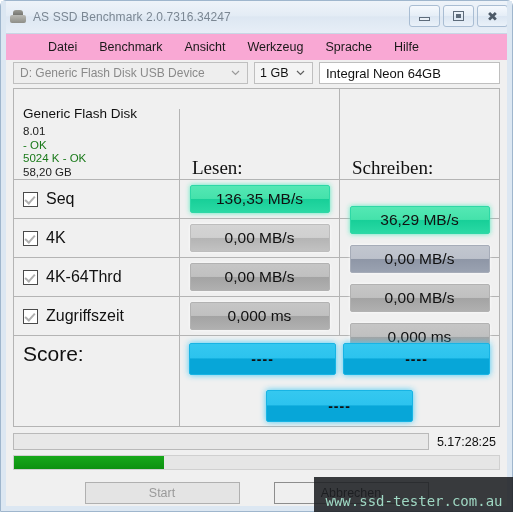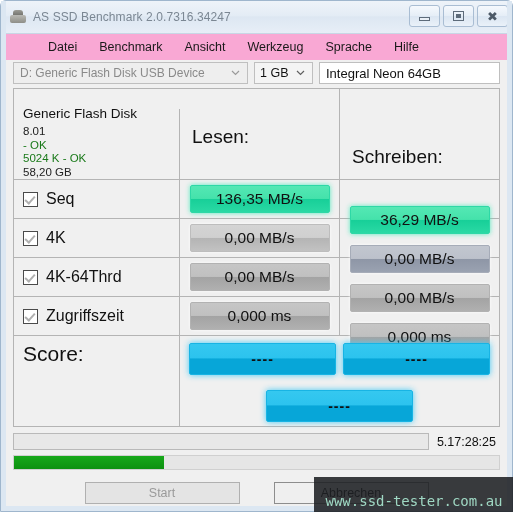--- a/index.html
+++ b/index.html
@@ -210,24 +210,25 @@
   
   .row-head { height: 90px; }
   .row-head .cell-label {
     align-items: flex-start;
     flex-direction: column;
     justify-content: flex-end;
     padding-top: 7px;
     margin-top: 20px;
   }
   .row-head .cell-val {
-    align-items: center;
+    align-items: flex-end;
     justify-content: flex-start;
     padding-left: 12px;
     padding-top: 6px;
+    font-family: Liberation Serif, serif;
   }
   .info-title {
     font-size: 13.5px;
     color: #111;
     margin-bottom: 4px;
   }
   .info-line {
     font-size: 11.5px;
     color: #222;
     line-height: 13.5px;

